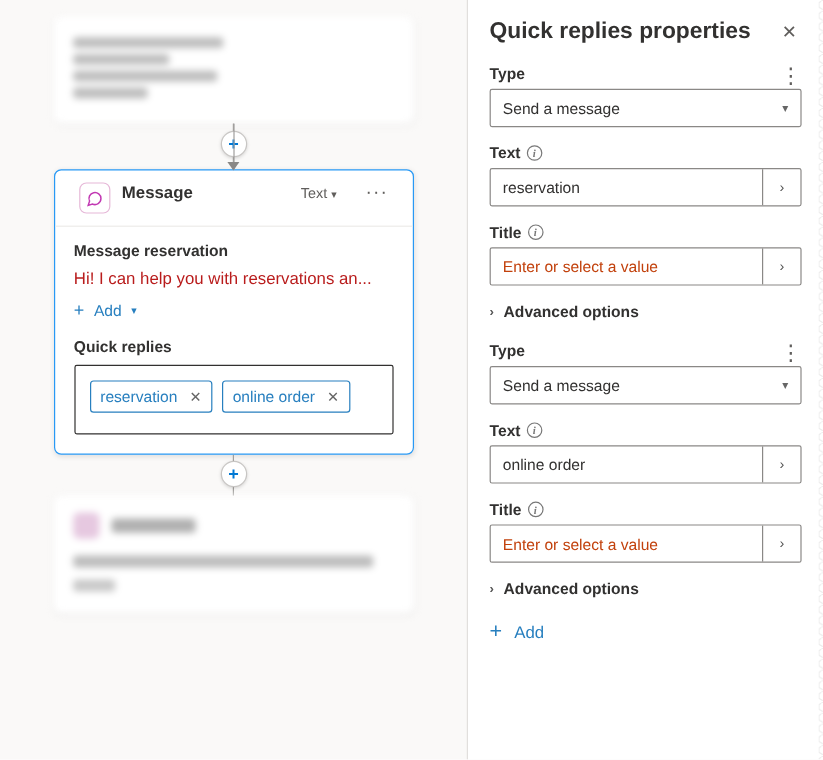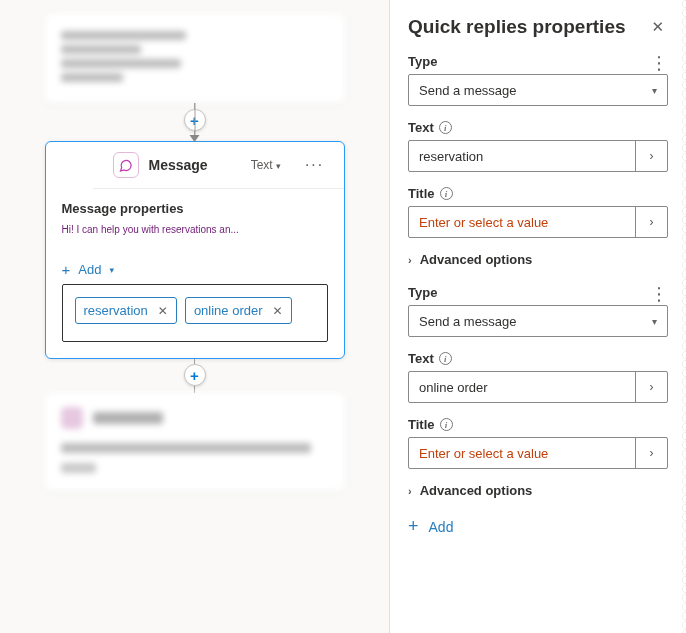--- a/index.html
+++ b/index.html
@@ -52,36 +52,36 @@
     cursor:pointer;
   }
   .card {
     background:#fff;
     border:1.5px solid #2899f5;
     border-radius:6px;
     width:300px;margin:0 auto;
     box-shadow:0 1px 4px rgba(0,0,0,0.1);
   }
   .card-header{
-    display:flex;align-items:center;gap:10px;
-    padding:10px 20px;border-bottom:1px solid #edebe9;margin-left:47px;
+    display:flex;align-items:flex-start;gap:10px;
+    padding:10px 20px;border-bottom:1px solid #edebe9;
   }
   .msg-icon-box{
     width:26px;height:26px;border-radius:6px;
     border:1px solid #e6b8d8;
     display:flex;align-items:center;justify-content:center;
     color:#c239b3;
   }
   .card-title{font-weight:600;font-size:14px;flex:1}
   .card-header-right{display:flex;align-items:center;gap:24px;color:#605e5c;font-size:12px}
   .chev-down{font-size:9px}
   .dots{font-size:16px;letter-spacing:1px;cursor:pointer}
   .card-body{padding:12px 16px 16px}
   .section-label{font-weight:600;margin-bottom:8px;font-size:13px}
-  .variation-text{color:#701a75;font-size:10px;margin-bottom:26px}
+  .variation-text{color:#b91c1c;font-size:14px;margin-bottom:10px}
   .add-link{color:#277fbf;display:flex;align-items:center;gap:8px;font-size:13px;cursor:pointer}
   .add-link .plus{font-size:15px;font-weight:400}
   .qr-box{
     border:1px solid #323130;border-radius:2px;
     padding:12px;margin-top:6px;min-height:58px;
     display:flex;gap:8px;flex-wrap:wrap;align-items:flex-start;
   }
   .chip{
     border:1px solid #277fbf;color:#277fbf;
     border-radius:3px;padding:5px 8px;font-size:13px;
@@ -169,27 +169,28 @@
             <path d="M21 12a8 8 0 0 1-11.4 7.2L4 21l1.8-5.6A8 8 0 1 1 21 12z"></path>
           </svg>
       </div>
       <div class="card-title">Message</div>
       <div class="card-header-right">
         <span><span>Text</span> <span class="chev-down">▾</span></span>
         <span class="dots">···</span>
       </div>
     </div>
     <div class="card-body">
-      <div class="section-label">Message properties</div>
+      <div class="section-label">Message reservation</div>
       <div class="variation-text">Hi! I can help you with reservations an...</div>
       <div class="add-link">
         <span class="plus">+</span>
         <span>Add</span>
         <span class="chev-down">▾</span>
       </div>
+      <div class="section-label" style="margin-top:14px">Quick replies</div>
       <div class="qr-box">
         <span class="chip">
           <span>reservation</span>
           <span class="x">✕</span>
         </span>
         <span class="chip">
           <span>online order</span>
           <span class="x">✕</span>
         </span>
       </div>

